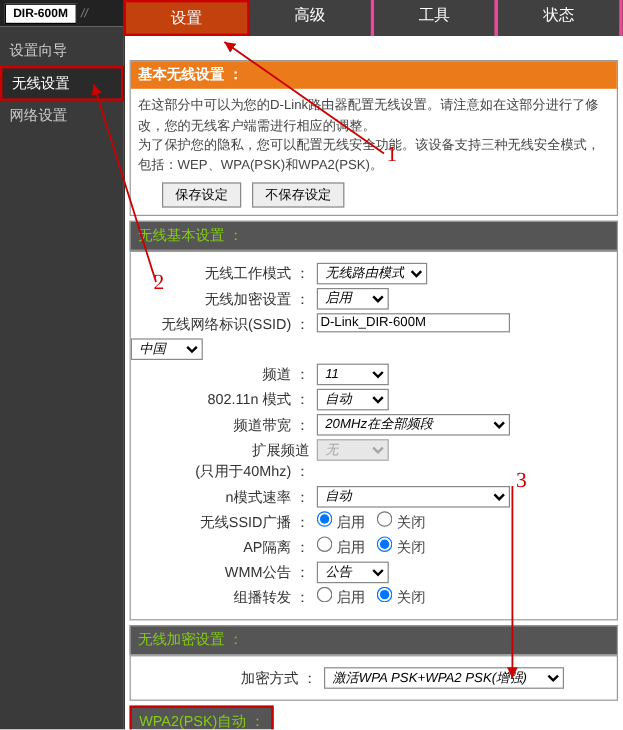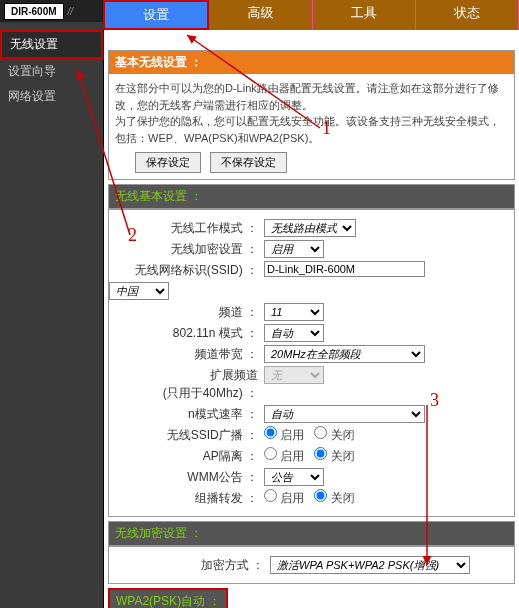--- a/index.html
+++ b/index.html
@@ -1,22 +1,22 @@
 <!DOCTYPE html>
 <html><head>
 <meta charset="utf-8">
 <style>
 * { box-sizing: border-box; margin: 0; padding: 0; }
 body { font-family: "Microsoft YaHei", Arial, sans-serif; font-size: 12px; background: #fff; width: 519px; height: 608px; overflow: hidden; position: relative; }
 .header { background: #222; height: 22px; display: flex; align-items: center; color: #fff; font-size: 10px; }
 .model { background: #fff; color: #000; padding: 2px 6px; margin-left: 4px; font-weight: bold; border: 1px solid #000; }
 .slashes { padding: 0 4px; color: #888; font-style: italic; }
 .tabs { display: flex; background: #111; }
-.tab { flex: 1; text-align: center; padding: 4px 0; color: #fff; background: #a16207; border-right: 1px solid #ec4899; font-size: 13px; cursor: pointer; }
-.tab.active { background: #3b82f6; }
+.tab { flex: 1; text-align: center; padding: 4px 0; color: #fff; background: #404040; border-right: 3px solid #ec4899; font-size: 13px; cursor: pointer; }
+.tab.active { background: #c2410c; }
 .tab-hl { border: 2px solid #c00; }
 .watermark { position: absolute; top: 0; right: 4px; color: #ccc; font-size: 16px; font-weight: bold; opacity: 0.8; }
 .main { display: flex; height: calc(100% - 22px); }
 .sidebar { width: 103px; background: #3a3a3a; padding-top: 8px; }
 .side-item { color: #ccc; padding: 4px 8px; font-size: 12px; cursor: pointer; }
 .side-item.hl { border: 2px solid #c00; background: #2a2a2a; color: #fff; }
 .content { flex: 1; border-left: 1px solid #000; padding: 4px; overflow: hidden; }
 .panel { border: 1px solid #999; margin-bottom: 4px; }
 .panel-title { background: #ea7a1a; color: #fff; padding: 3px 6px; font-size: 12px; font-weight: bold; }
 .panel-body { padding: 6px; font-size: 11px; color: #444; line-height: 1.5; }
@@ -39,22 +39,22 @@
 
 <div class="header">
   <span class="model">DIR-600M</span>
   <span class="slashes">//</span>
 </div>
 <div class="watermark">www.it528.com</div>
 
 <div class="main">
   <div class="sidebar">
     <div class="tabs" style="background:transparent;"></div>
+    <div class="side-item">设置向导</div>
     <div class="side-item hl">无线设置</div>
-    <div class="side-item">设置向导</div>
     <div class="side-item">网络设置</div>
   </div>
 
   <div class="content">
     <div class="tabs" style="position:absolute; top:0; left:103px; right:0;">
       <div class="tab active tab-hl">设置</div>
       <div class="tab">高级</div>
       <div class="tab">工具</div>
       <div class="tab">状态</div>
     </div>

